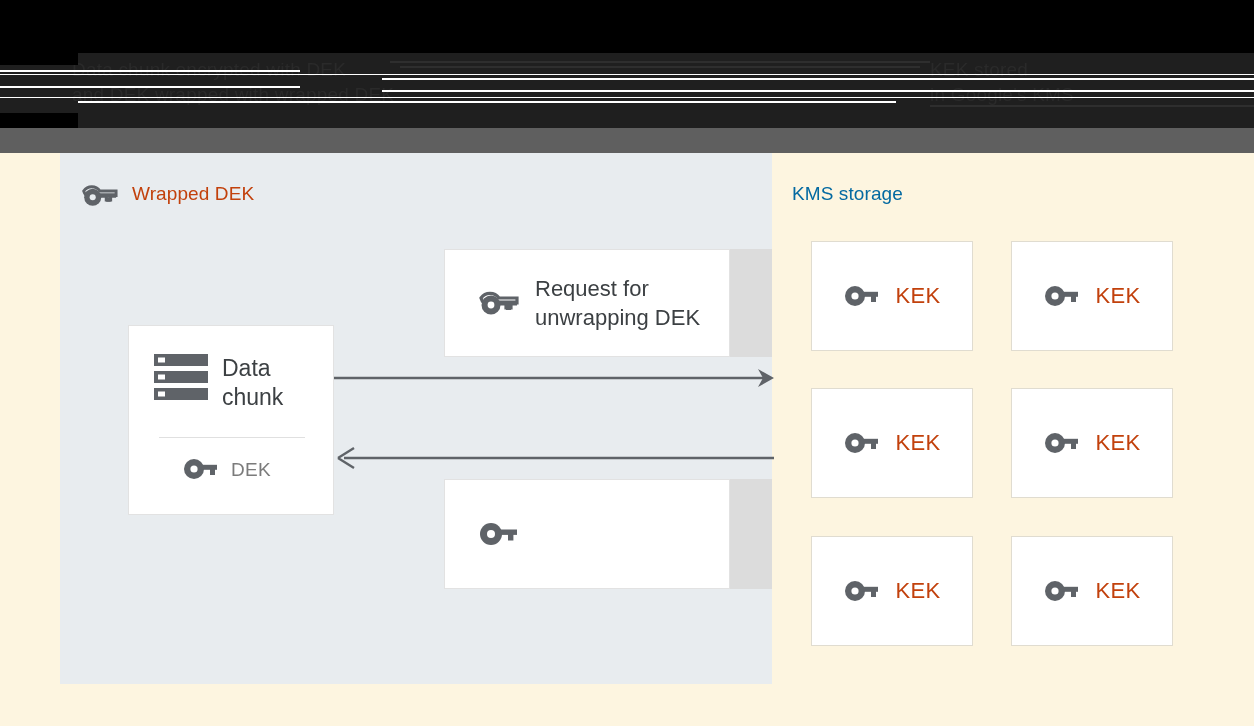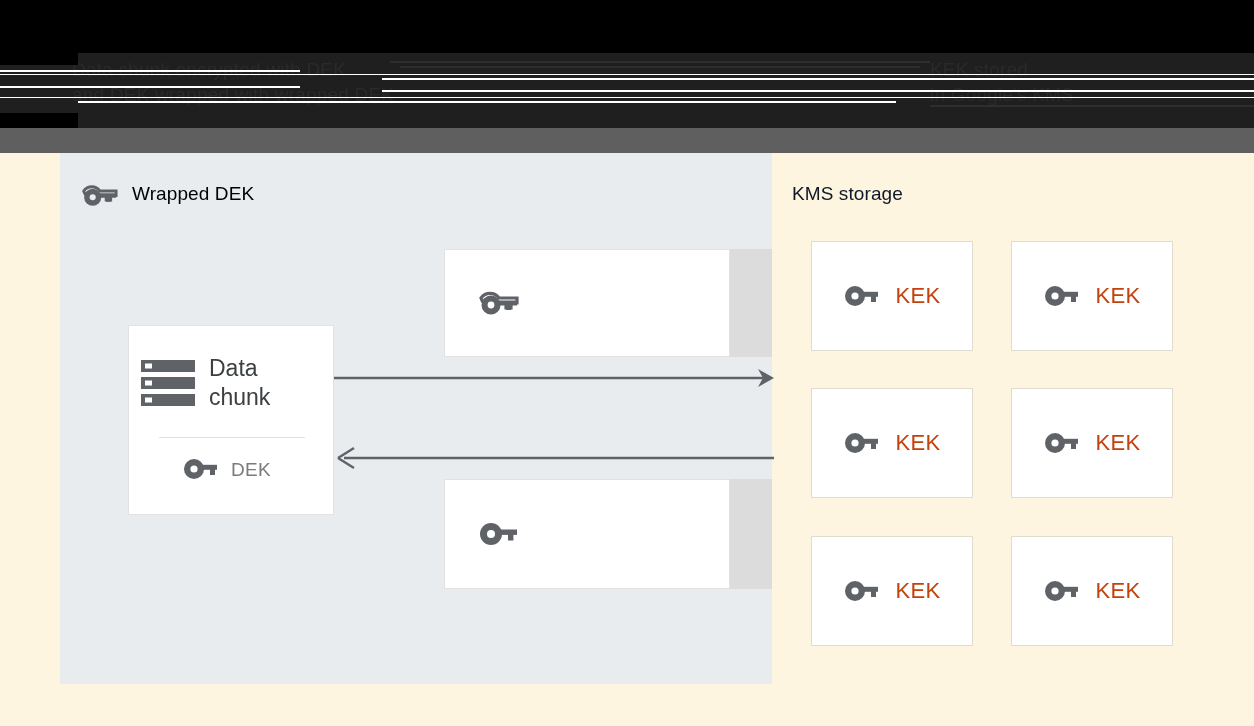--- a/index.html
+++ b/index.html
@@ -79,35 +79,35 @@
   #left-panel {
     position: absolute;
     left: 60px; top: 153px;
     width: 712px; height: 531px;
     background: #e8ecef;
   }
   #left-panel-title {
     position: absolute;
     left: 132px; top: 183px;
     font-size: 19px;
-    color: #000000;
+    color: #c2410c;
     letter-spacing: 0.1px;
   }
   #left-panel-icon {
     position: absolute;
     left: 80px; top: 182px;
     width: 38px; height: 27px;
   }
 
   
   #right-title {
     position: absolute;
     left: 792px; top: 183px;
     font-size: 19px;
-    color: #0f172a;
+    color: #0369a1;
     letter-spacing: 0.1px;
   }
 
   
   .msg-card {
     position: absolute;
     background: #ffffff;
     border: 1px solid #e2e2e2;
     box-sizing: border-box;
     display: flex;
@@ -138,23 +138,22 @@
   #data-card {
     position: absolute;
     left: 128px; top: 325px;
     width: 206px; height: 190px;
     background: #ffffff;
     border: 1px solid #e2e2e2;
     box-sizing: border-box;
   }
   #data-row {
     position: absolute;
-    left: 12px; top: 28px;
+    left: 25px; top: 28px;
     display: flex;
-    align-items: center;
   }
   #data-icon { width: 54px; height: 47px; flex: 0 0 auto; }
   #data-label {
     margin-left: 14px;
     font-size: 23px;
     line-height: 29px;
     color: #3c4043;
     white-space: pre-line;
   }
   #data-divider {
@@ -282,20 +281,22 @@
 <div class="msg-card" id="card-request">
   <span class="msg-icon">
     <svg viewBox="0 0 42 30" width="42" height="30" xmlns="http://www.w3.org/2000/svg">
       <path d="M4 10 A11 11 0 0 1 22 10 L40 10 L40 15 L34 15 L34 20 L29 20 L29 15 L22 15 A11 11 0 0 1 4 10 Z" fill="none" stroke="#5f6368" stroke-width="3.2"></path>
       <circle cx="14" cy="17" r="9.5" fill="#5f6368"></circle>
       <circle cx="14" cy="17" r="3.4" fill="#ffffff"></circle>
       <rect x="22" y="12.5" width="18" height="5" fill="#5f6368"></rect>
       <rect x="29" y="17" width="5" height="5" fill="#5f6368"></rect>
     </svg>
   </span>
+  <span class="msg-text">Request for
+unwrapping DEK</span>
 </div>
 
 <div class="msg-shadow" id="shadow-return"></div>
 <div class="msg-card" id="card-return">
   <span class="msg-icon">
     <svg viewBox="0 0 42 30" width="42" height="30" xmlns="http://www.w3.org/2000/svg">
       <circle cx="14" cy="15" r="11" fill="#5f6368"></circle>
       <circle cx="14" cy="15" r="4" fill="#ffffff"></circle>
       <rect x="22" y="10.5" width="18" height="5.4" fill="#5f6368"></rect>
       <rect x="31" y="15" width="5.4" height="6.5" fill="#5f6368"></rect>

